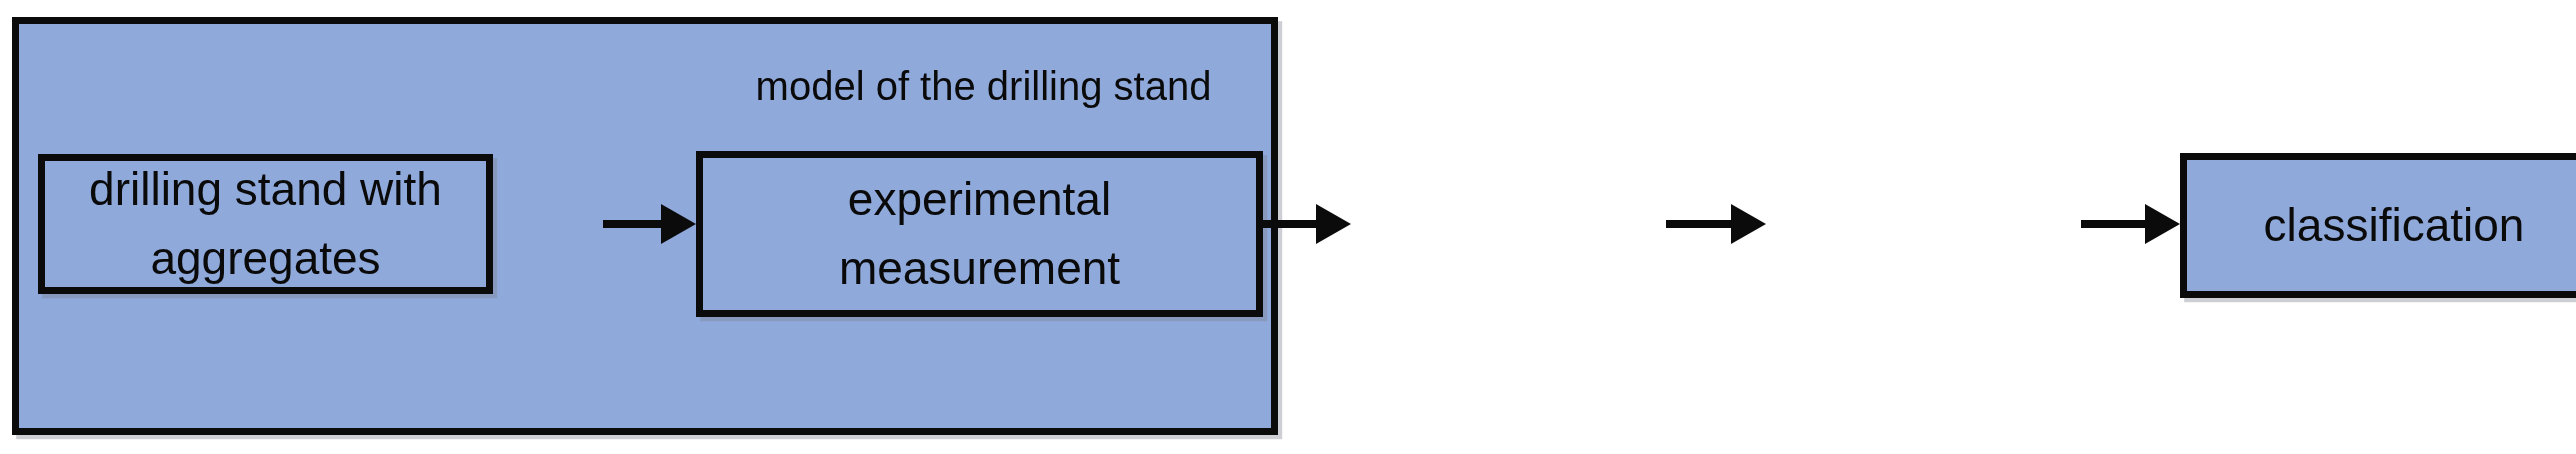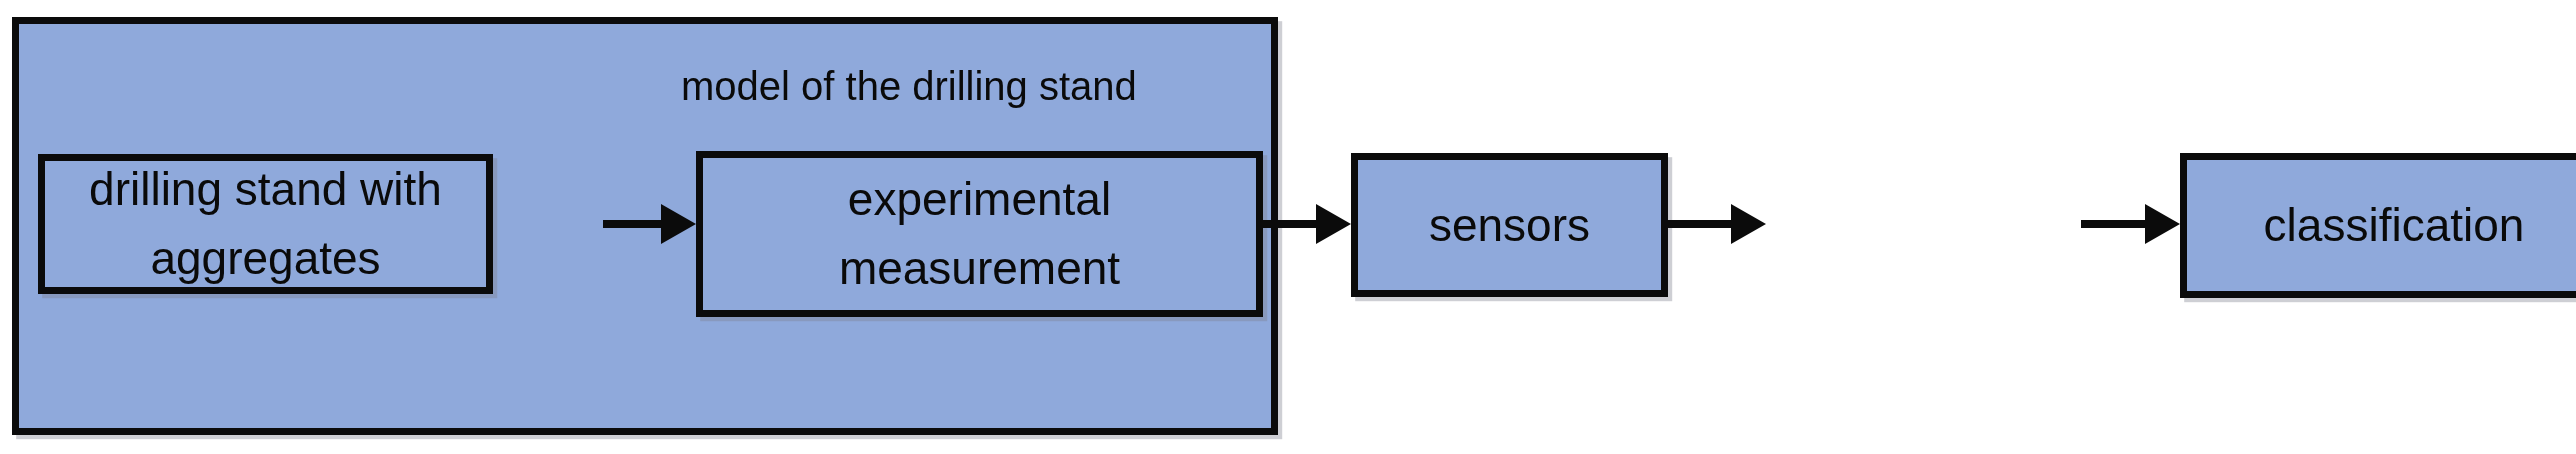--- a/index.html
+++ b/index.html
@@ -39,20 +39,21 @@
     left: 12px;
     top: 17px;
     width: 1266px;
     height: 418px;
   }
   .container-label {
     position: absolute;
     left: 662px;
     top: 38px;
     width: 605px;
+    text-align: center;
     font-size: 40px;
     line-height: 1.2;
     white-space: pre-line;
   }
   .annotation {
     position: absolute;
     left: 1464px;
     top: 17px;
     width: 484px;
     text-align: center;
@@ -103,23 +104,20 @@
     <span class="node-label">drilling stand with
 aggregates</span>
   </div>
 
   <div class="box node node-experimental">
     <span class="node-label">experimental
 measurement</span>
   </div>
 
 
-  <div class="box node node-sensors">
-    <span class="node-label">sensors</span>
-  </div>
 
 
   <div class="box node node-classification">
     <span class="node-label">classification</span>
   </div>
 
   <div class="aline a1-line"></div>
   <div class="ahead a1-head"></div>
 
   <div class="aline a2-line"></div>

